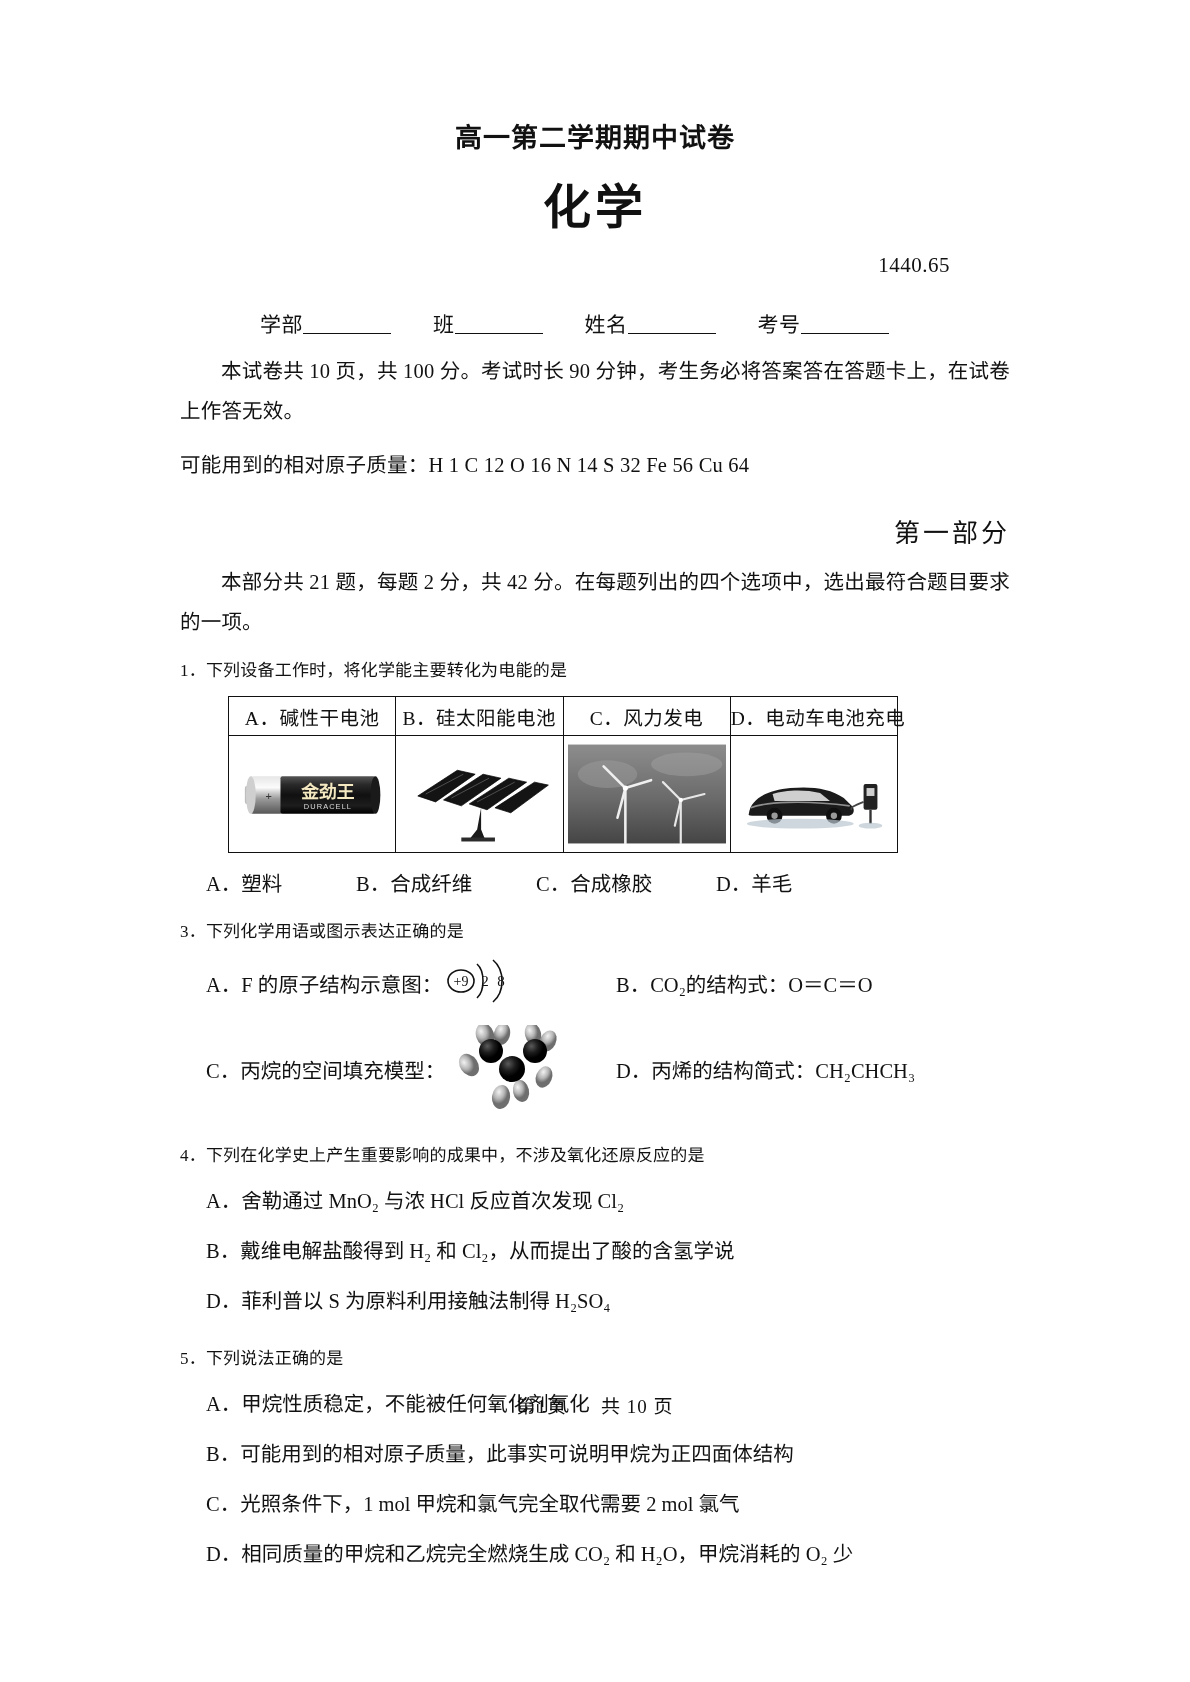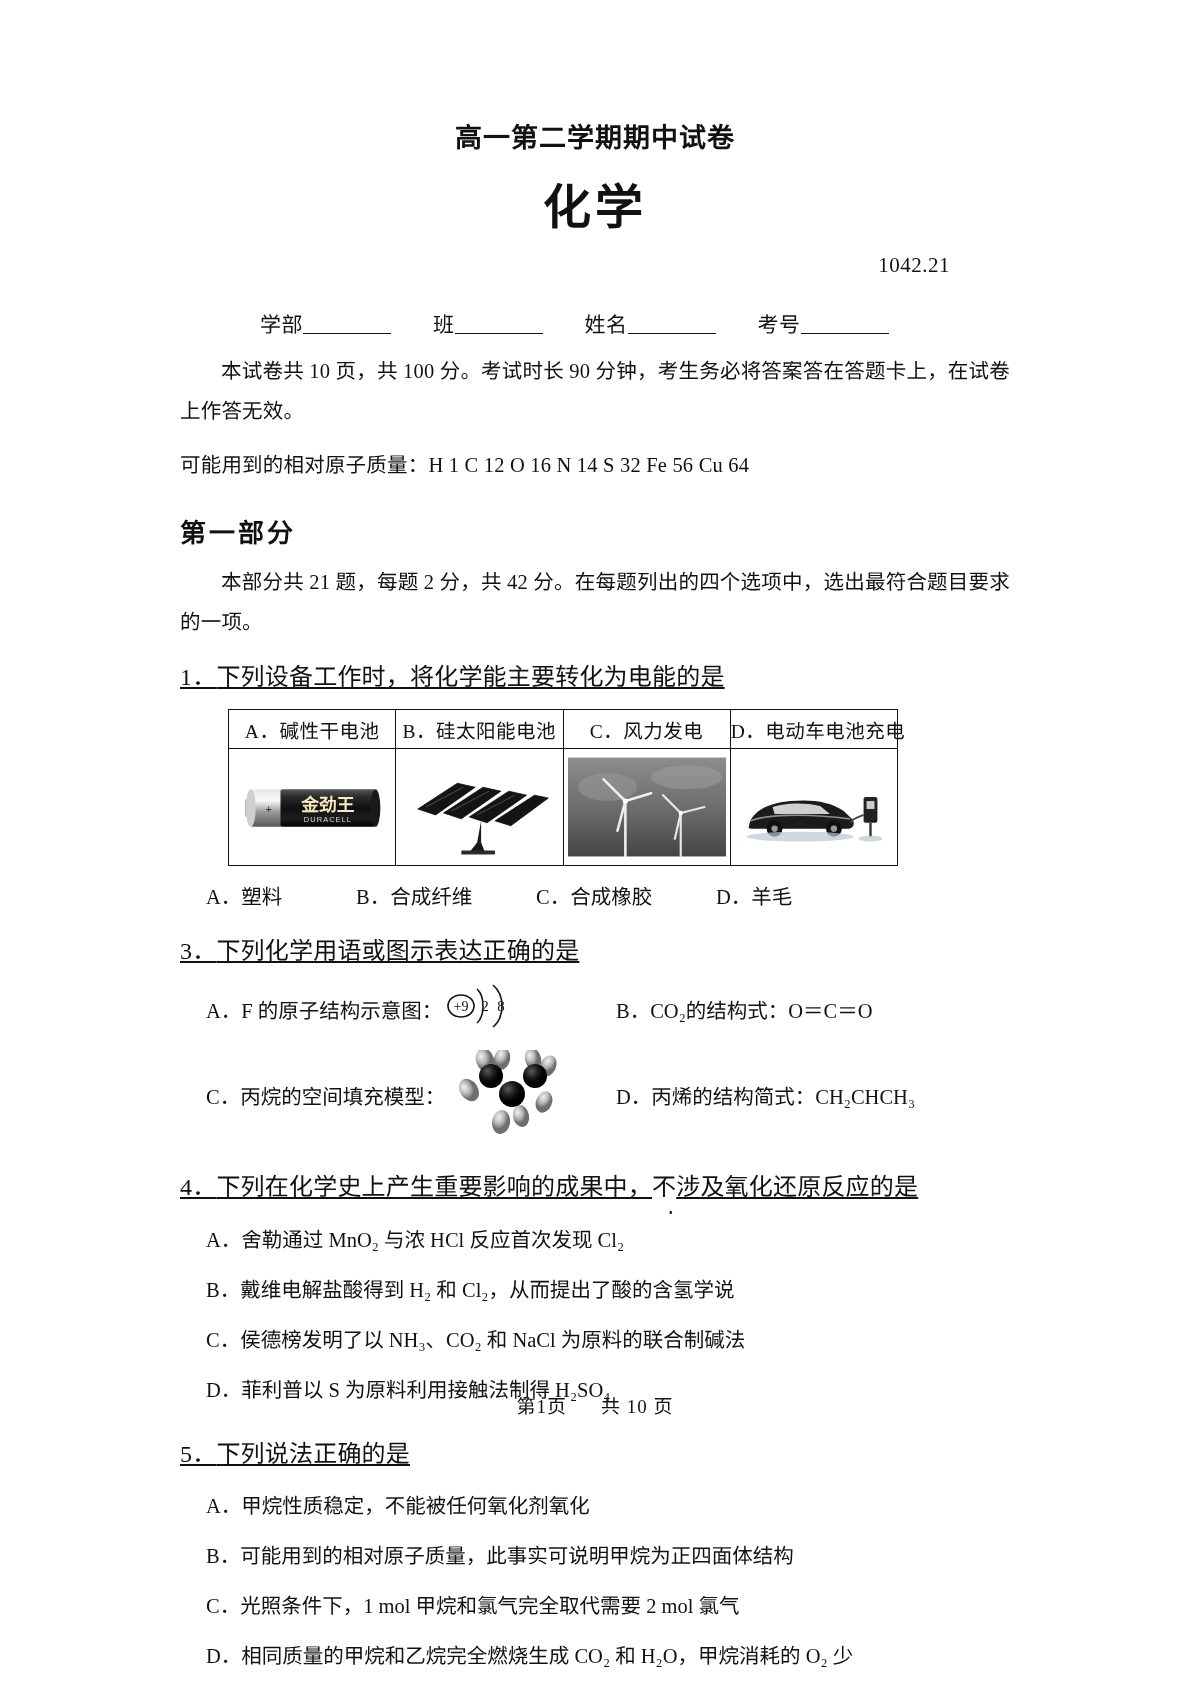--- a/index.html
+++ b/index.html
@@ -74,34 +74,33 @@
     font-size: 20.5px;
     line-height: 1.95;
     margin: 14px 0 0 0;
     text-indent: 2em;
     text-align: justify;
     letter-spacing: 0.2px;
   }
   p.note.no-indent { text-indent: 0; }
 
   .part-title {
-    text-align: left;
+    text-align: right;
     font-size: 26px;
-    font-weight: bold;
+    font-weight: normal;
     letter-spacing: 3px;
     margin: 26px 0 10px 0;
   }
 
   
   .question {
-    font-size: 24px;
+    font-size: 17px;
     line-height: 1.85;
     margin-top: 12px;
     letter-spacing: 0.2px;
-    text-decoration: underline;
   }
   .q-stem {
     display: block;
     white-space: nowrap;
   }
   .dotted {
     position: relative;
     display: inline-block;
   }
   .dotted::after {
@@ -201,21 +200,21 @@
   }
   .footer .gap { display: inline-block; width: 34px; }
 </style>
 </head>
 <body>
 
 <div class="page">
 
   <div class="doc-title">高一第二学期期中试卷</div>
   <div class="subject-title">化学</div>
-  <div class="doc-date">1042.21</div>
+  <div class="doc-date">1440.65</div>
 
   <div class="id-row">
     <span class="id-field"><span>学部</span><span class="blank"></span></span><span class="id-field"><span>班</span><span class="blank"></span></span><span class="id-field"><span>姓名</span><span class="blank"></span></span><span class="id-field"><span>考号</span><span class="blank"></span></span>
   </div>
 
   <p class="note">本试卷共 10 页，共 100 分。考试时长 90 分钟，考生务必将答案答在答题卡上，在试卷上作答无效。</p>
   <p class="note no-indent"><span>可能用到的相对原子质量：</span><span>H 1      C 12      O 16      N 14      S 32      Fe 56      Cu 64</span></p>
 
   <div class="part-title">第一部分</div>
   <p class="note">本部分共 21 题，每题 2 分，共 42 分。在每题列出的四个选项中，选出最符合题目要求的一项。</p>
@@ -388,21 +387,20 @@
     </span>
     <span style="margin-left:20px">D．丙烯的结构简式：CH₂CHCH₃</span>
   </div>
 
   <div class="question" style="margin-top:26px">
     <span class="q-stem"><span>4．</span><span>下列在化学史上产生重要影响的成果中，</span><span class="dotted one">不</span><span>涉及氧化还原反应的是</span></span>
   </div>
   <div class="options-list">
     <div class="opt-line">A．舍勒通过 MnO₂ 与浓 HCl 反应首次发现 Cl₂</div>
     <div class="opt-line">B．戴维电解盐酸得到 H₂ 和 Cl₂，从而提出了酸的含氢学说</div>
-    <div class="opt-line">C．侯德榜发明了以 NH₃、CO₂ 和 NaCl 为原料的联合制碱法</div>
     <div class="opt-line">D．菲利普以 S 为原料利用接触法制得 H₂SO₄</div>
   </div>
 
   <div class="question" style="margin-top:22px">
     <span class="q-stem"><span>5．</span><span>下列说法正确的是</span></span>
   </div>
   <div class="options-list">
     <div class="opt-line">A．甲烷性质稳定，不能被任何氧化剂氧化</div>
     <div class="opt-line">B．可能用到的相对原子质量，此事实可说明甲烷为正四面体结构</div>
     <div class="opt-line">C．光照条件下，1 mol 甲烷和氯气完全取代需要 2 mol 氯气</div>

